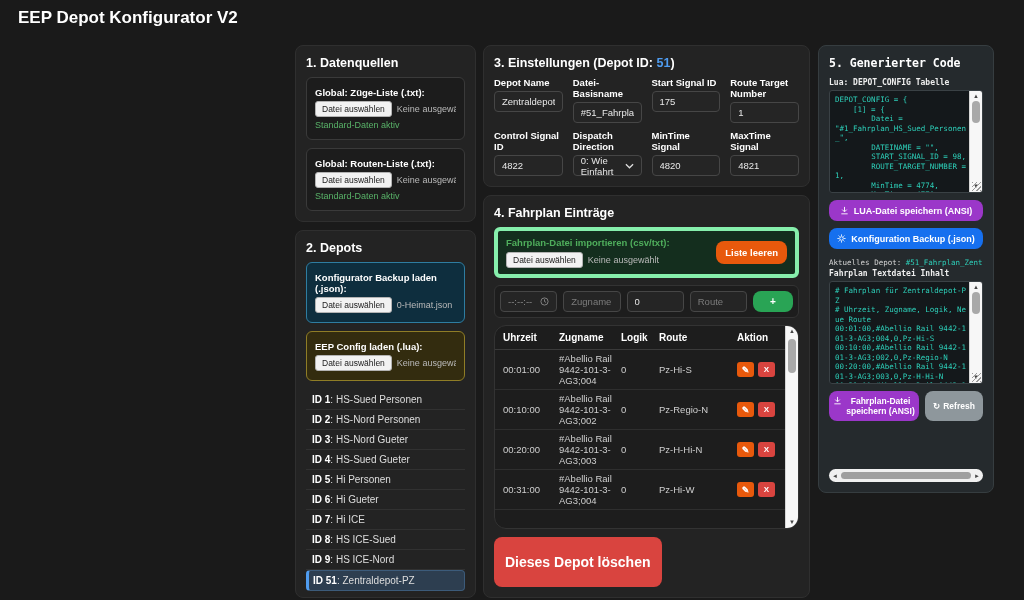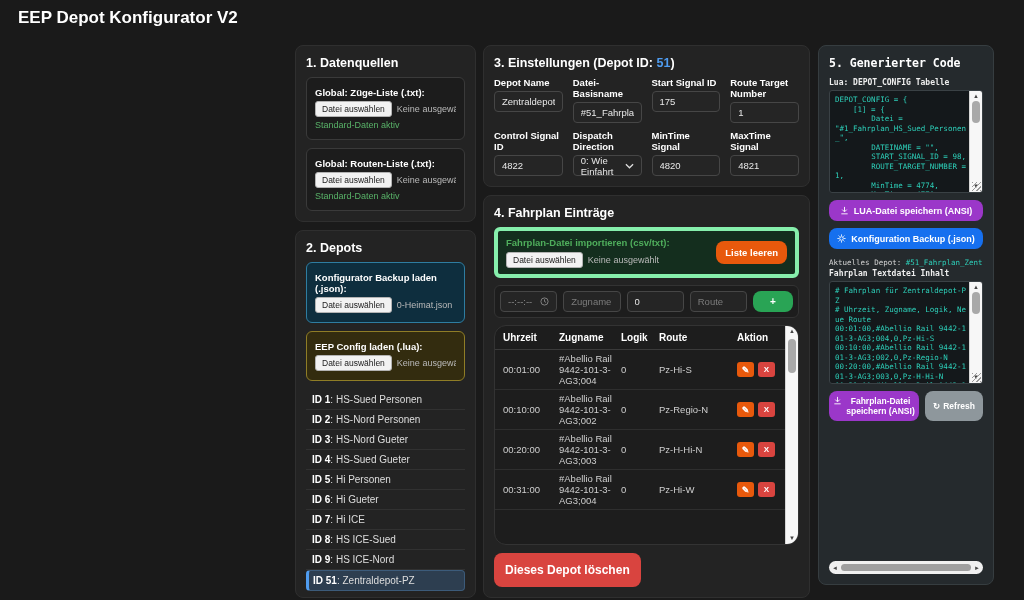--- a/index.html
+++ b/index.html
@@ -3,21 +3,21 @@
 <meta charset="utf-8">
 <style>
   *{box-sizing:border-box}
   html,body{margin:0;padding:0}
   body{width:1024px;height:600px;background:#1a1a1a;font-family:"Liberation Sans",sans-serif;overflow:hidden}
   .page{position:relative;width:1024px;height:600px}
   .app-title{position:absolute;left:18px;top:8px;margin:0;font-size:17px;font-weight:700;color:#fff}
   .col{position:absolute;top:45px;display:flex;flex-direction:column;gap:8px}
   .col1{left:295px;width:181px;height:553px}
   .col2{left:483px;width:327px;height:553px}
-  .col3{left:818px;width:176px;height:540px}
+  .col3{left:818px;width:176px;height:448px}
   .card{background:#232323;border:1px solid #2f2f2f;border-radius:8px;padding:10px}
   .card h2{margin:0 0 7px;font-size:12.5px;font-weight:700;color:#fff}
   
   .inner-box{background:#1c1c1c;border:1px solid #3a3a3a;border-radius:6px;padding:9px 8px}
   .mb8{margin-bottom:8px}
   .box-label{font-size:9.5px;font-weight:700;color:#fff;margin-bottom:3px}
   .file-row{display:flex;align-items:center;gap:5px}
   .file-btn{background:#f2f2f2;border:1px solid #b3b3b3;border-radius:3px;font-size:8.5px;color:#1a1a1a;padding:2px 6px;font-family:"Liberation Sans",sans-serif;cursor:pointer;white-space:nowrap}
   .file-status{font-size:9px;color:#b9b9b9;white-space:nowrap;overflow:hidden}
   .green-note{font-size:9px;color:#58b268;margin-top:3px}
@@ -49,21 +49,21 @@
   .ghost{color:#8a8a8a}
   .btn-plus{background:#29a455;width:40px;font-size:10px;flex:none}
   .table-wrap{position:relative;background:#1d1d1d;border:1px solid #333;border-radius:12px;flex:1;overflow:hidden;margin-bottom:8px;padding-right:13px}
   .thead,.trow{display:grid;grid-template-columns:50px 1fr 32px 72px 48px;column-gap:6px;padding-left:8px;align-items:center}
   .thead{height:24px;font-size:10px;font-weight:700;color:#fff;border-bottom:1px solid #3a3a3a}
   .trow{min-height:31px;font-size:9.5px;color:#cfcfcf;border-bottom:1px solid #2e2e2e}
   .c-name{line-height:11px;padding:3px 0}
   .action{display:flex;gap:4px}
   .btn-edit{background:#e8590c;width:17px;height:15px;border-radius:3px;font-size:9px;display:flex;align-items:center;justify-content:center;padding:0}
   .btn-x{background:#d9443f;width:17px;height:15px;border-radius:3px;font-size:8px;display:flex;align-items:center;justify-content:center;padding:0}
-  .btn-delete{background:#d9443f;font-size:12px;padding:10px 11px;align-self:flex-start}
+  .btn-delete{background:#d9443f;font-size:14px;padding:17px 11px;align-self:flex-start}
   
   .vscroll{position:absolute;top:0;right:0;bottom:0;width:13px;background:#f7f7f7;border-left:1px solid #d5d5d5;display:flex;flex-direction:column;align-items:center;justify-content:space-between;padding:2px 0;cursor:pointer}
   .vscroll .arrow{font-size:6px;color:#444;line-height:7px}
   .vthumb{position:absolute;top:13px;left:2px;width:8px;height:34px;background:#a9a9a9;border-radius:4px}
   
   .card5{background:#252a2d;border-color:#363d40;height:540px;display:flex;flex-direction:column}
   .card5 h2{font-family:"DejaVu Sans Mono",monospace;font-size:11.5px;margin-bottom:6px}
   .code-label{font-family:"DejaVu Sans Mono",monospace;font-size:8px;font-weight:700;color:#eee;margin:2px 0 3px}
   .code-block{position:relative;background:#14181b;border:1px solid #3a4145;border-radius:3px;height:103px;overflow:hidden;flex:none}
   .code-block pre{margin:0;padding:4px 16px 4px 5px;font-size:7.5px;line-height:9.5px;color:#2dd0ba;white-space:pre-wrap;word-break:break-all;font-family:"DejaVu Sans Mono",monospace}

